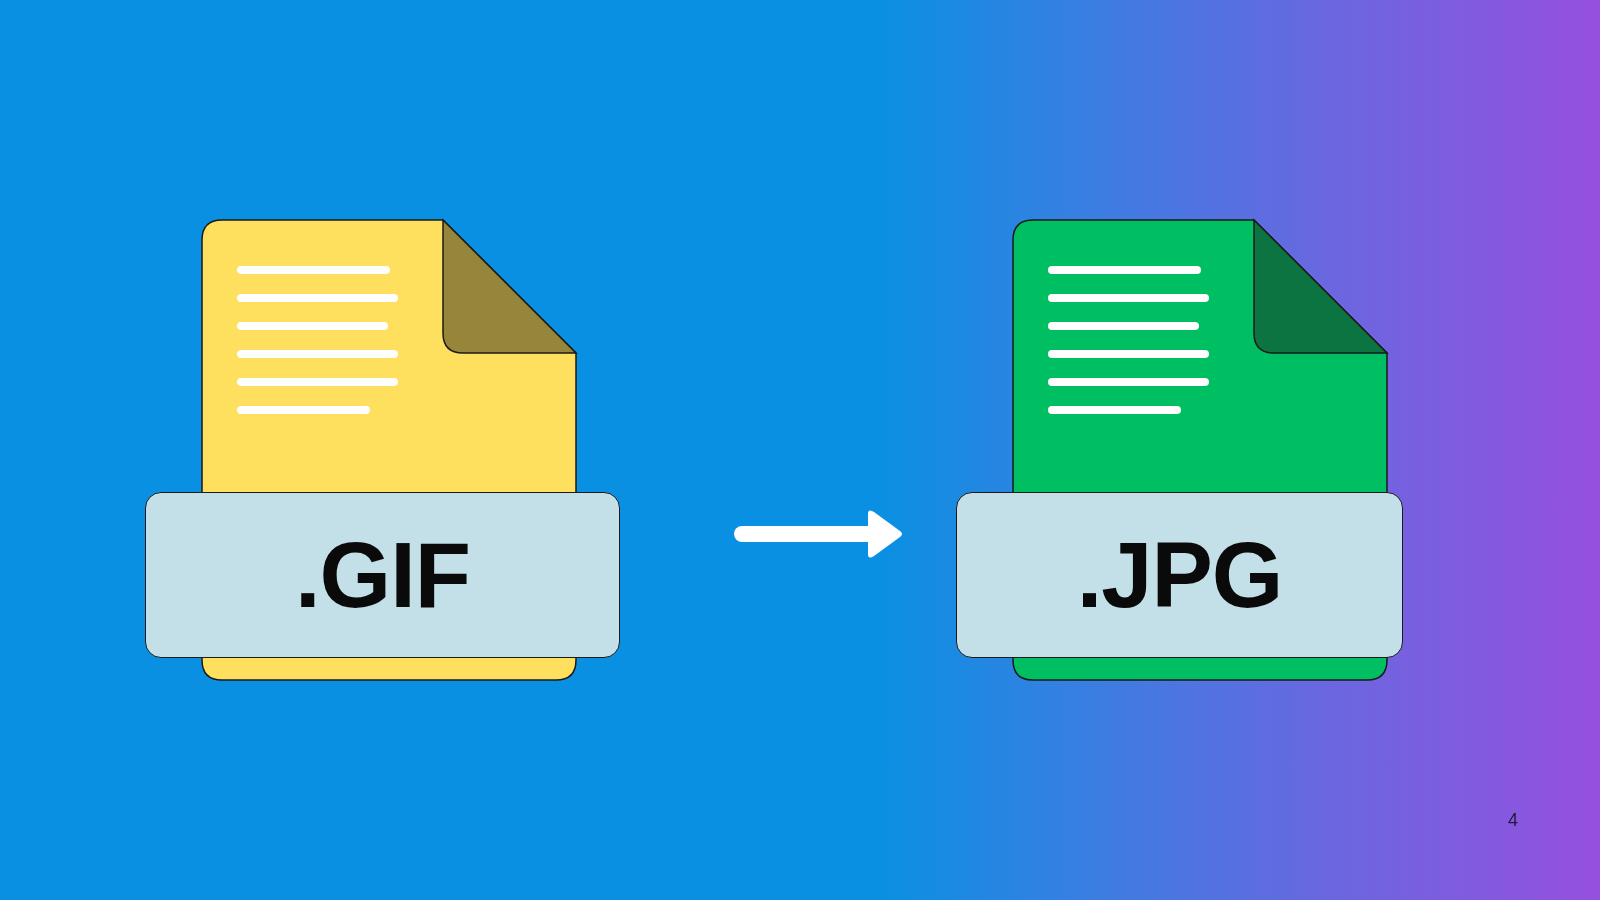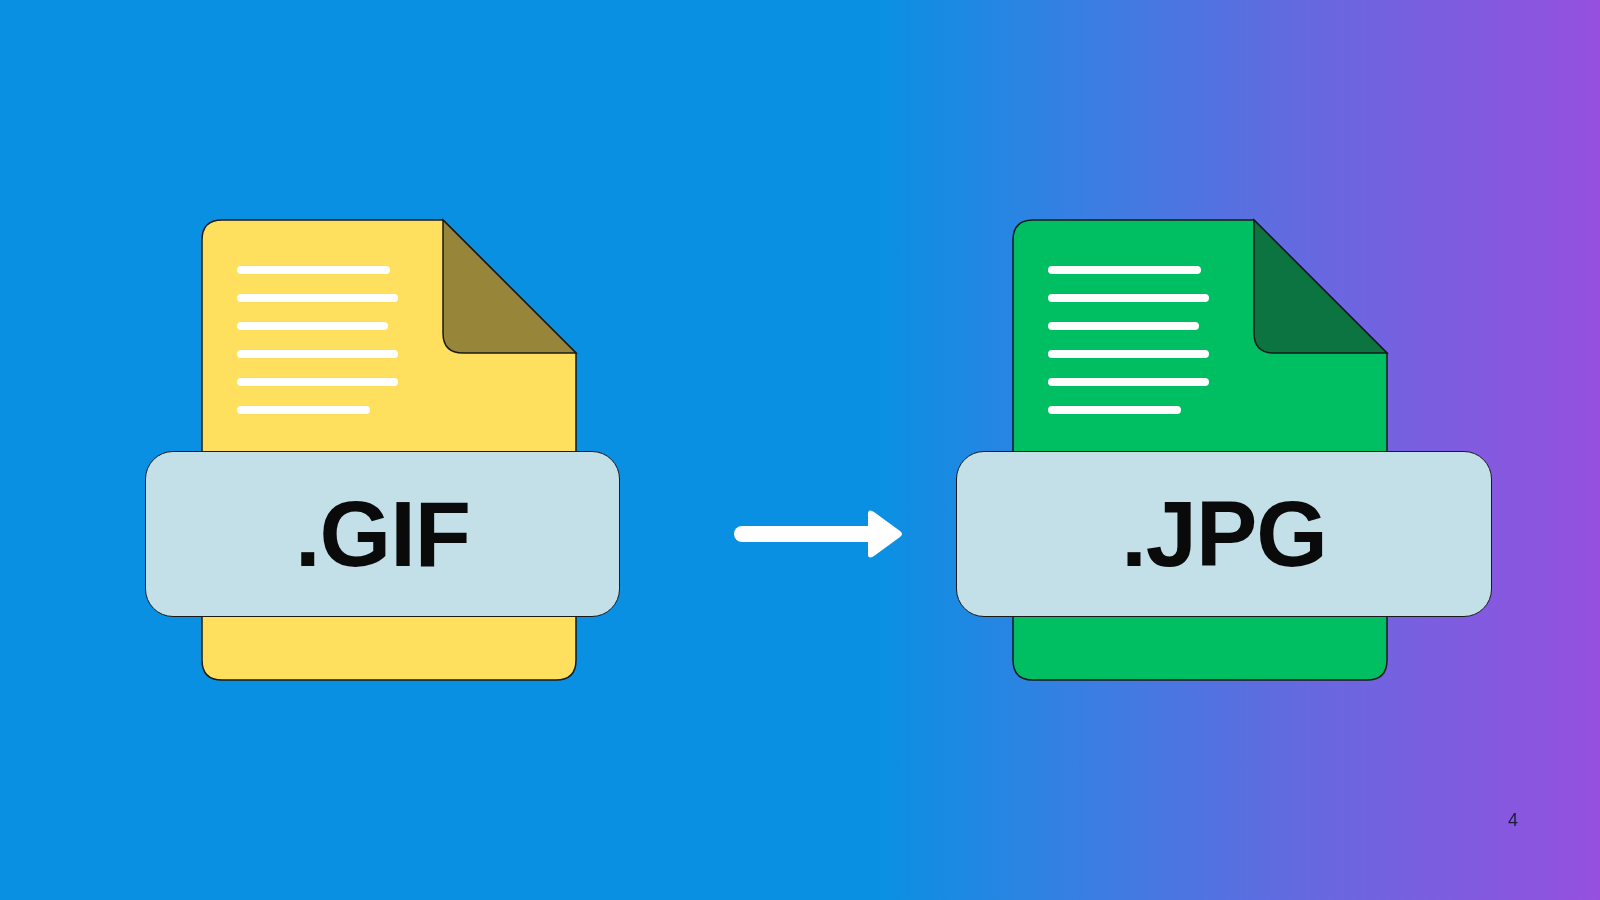--- a/index.html
+++ b/index.html
@@ -5,22 +5,22 @@
   html, body { margin: 0; padding: 0; }
   body {
     width: 1600px; height: 900px; overflow: hidden; position: relative;
     background: linear-gradient(90deg, #0a90e2 0%, #0a90e2 55%, #3a7ee2 68%, #6a67e0 83%, #9650df 100%);
     font-family: "Liberation Sans", sans-serif;
   }
   .file { position: absolute; top: 0; left: 0; }
   .file svg { position: absolute; left: 0; top: 0; overflow: visible; }
   .label-box {
     position: absolute; box-sizing: border-box;
-    background: #c3dfe8; border: 1.5px solid #1a1a1a; border-radius: 28px;
-    display: flex; align-items: center; justify-content: center;
+    background: #c3dfe8; border: 1.5px solid #1a1a1a; border-radius: 16px;
+    display: flex; align-items: center; justify-content: center; margin-top: 41px;
   }
   .label-text {
     font-family: "Liberation Sans", sans-serif; font-weight: bold;
     font-size: 92px; color: #0a0a0a; letter-spacing: -1px;
   }
   .page-number {
     position: absolute; left: 1508px; top: 810px; font-size: 18px; color: #1c1c3a;
     font-family: "Liberation Sans", sans-serif;
   }
   .arrow { position: absolute; left: 734px; top: 506px; }
@@ -57,18 +57,18 @@
     <path d="M 1254 220 L 1387 353 L 1274 353 Q 1254 353 1254 333 Z" fill="#0c7440" stroke="#1a1a1a" stroke-width="1.5"></path>
     <g stroke="#ffffff" stroke-width="8" stroke-linecap="round">
       <line x1="1052" y1="270" x2="1197" y2="270"></line>
       <line x1="1052" y1="298" x2="1205" y2="298"></line>
       <line x1="1052" y1="326" x2="1195" y2="326"></line>
       <line x1="1052" y1="354" x2="1205" y2="354"></line>
       <line x1="1052" y1="382" x2="1205" y2="382"></line>
       <line x1="1052" y1="410" x2="1177" y2="410"></line>
     </g>
   </svg>
-  <div class="label-box" style="left:956px; top:451px; width:536px; height:166px;">
+  <div class="label-box" style="left:956px; top:451px; width:447px; height:166px;">
     <span class="label-text">.JPG</span>
   </div>
 </div>
 
 <div class="page-number">4</div>
 
 </body></html>

